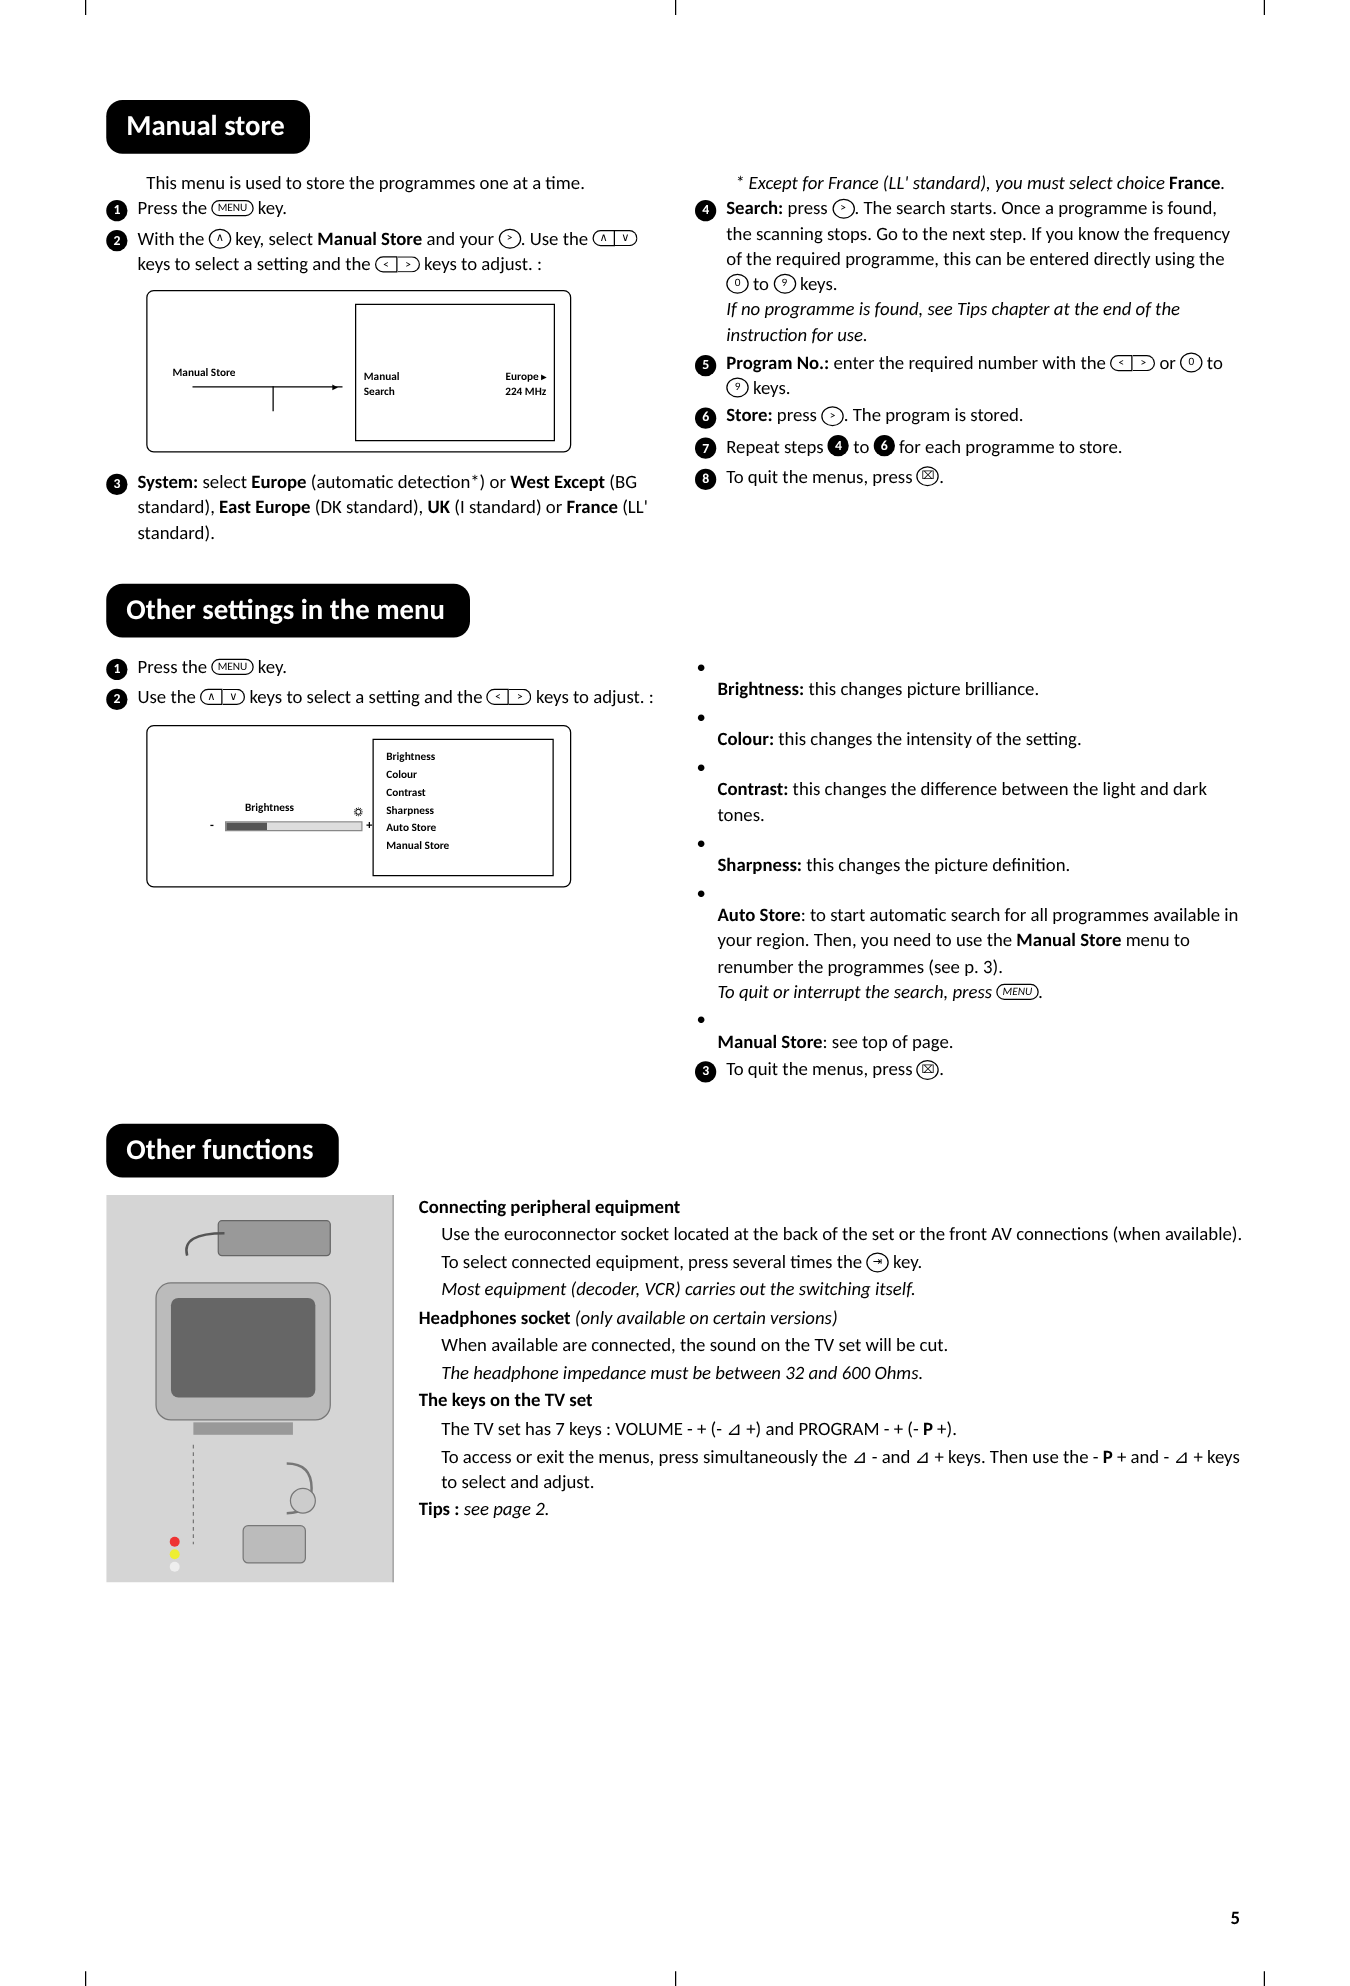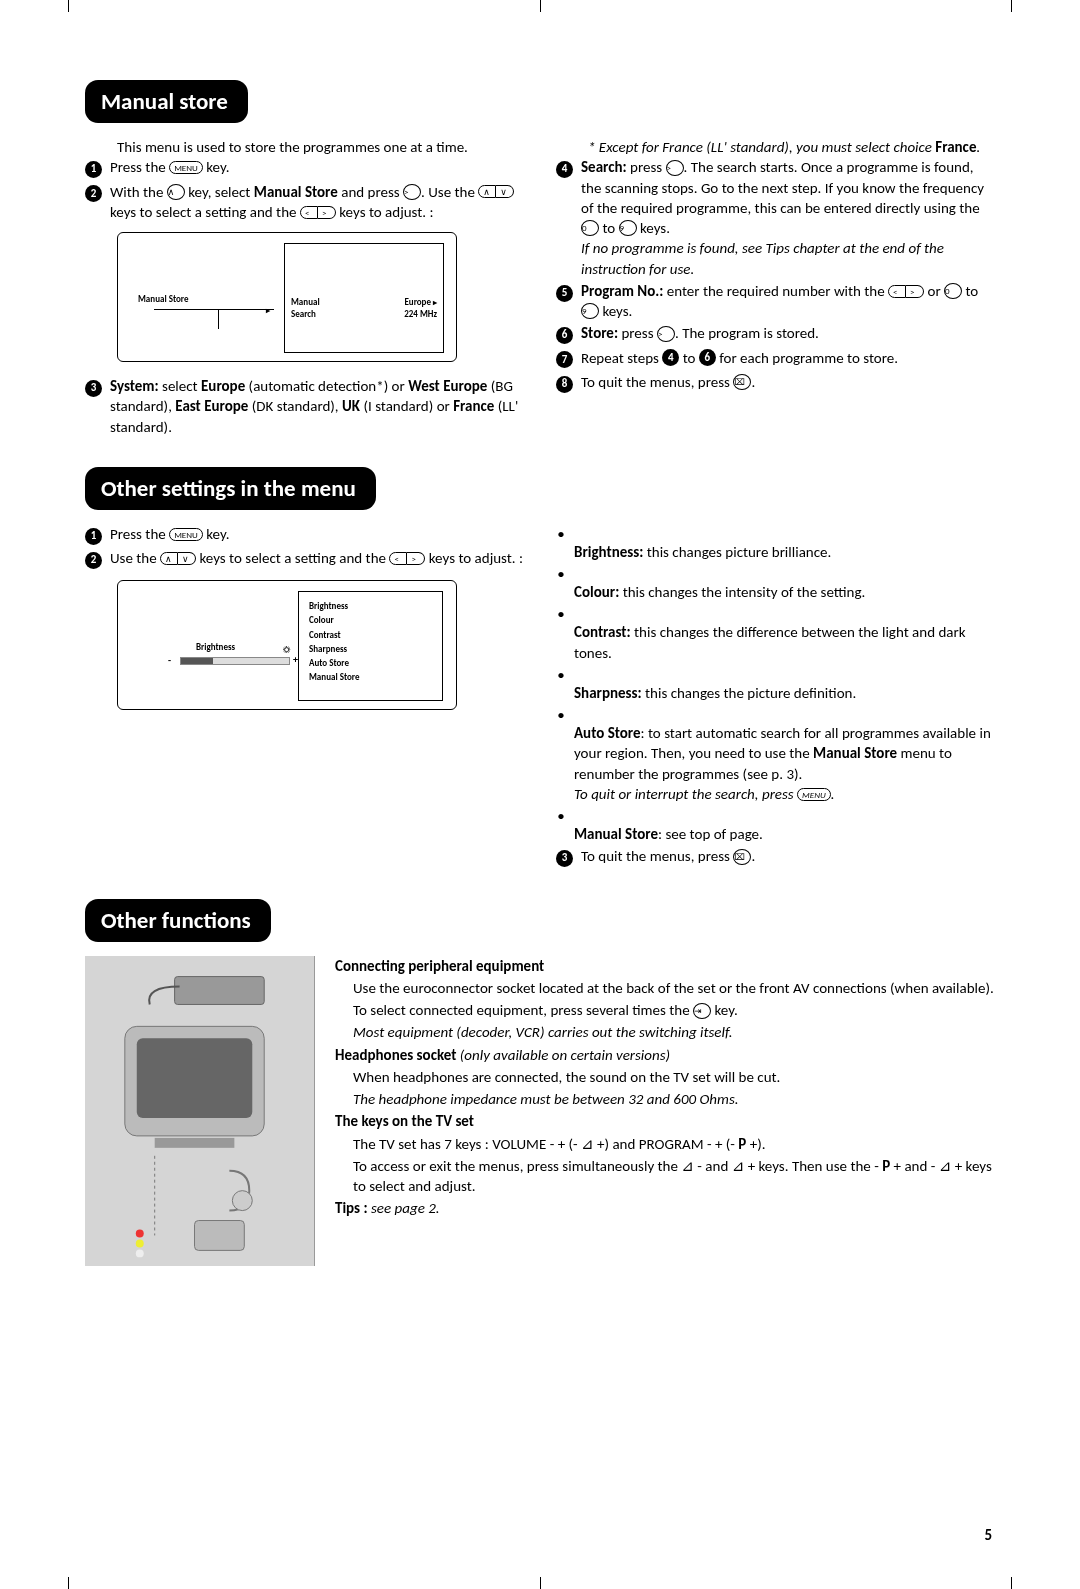--- a/index.html
+++ b/index.html
@@ -58,20 +58,21 @@
   .bullet-item > .txt { flex: 1; margin-top: 18px; }
   .key {
     display: inline-block;
     border: 1px solid #000;
     border-radius: 9px;
     font-size: 9px;
     padding: 1px 4px;
     vertical-align: middle;
     line-height: 1;
     min-width: 18px;
+    text-align: center;
     position: relative; top: -1px;
   }
   .key.round { border-radius: 50%; width: 16px; height: 16px; padding: 0; line-height: 14px; }
   .keypair { display: inline-flex; gap: 0; vertical-align: middle; }
   .keypair .key { border-radius: 9px 0 0 9px; }
   .keypair .key + .key { border-radius: 0 9px 9px 0; border-left: none; }
   em.note { font-style: italic; }
   b { font-weight: bold; }
 
   .screen {
@@ -167,21 +168,21 @@
     <div class="num-item">
       <span class="nb"><span class="num-bullet">1</span></span>
       <span class="txt">
         <span>Press the </span><span class="key">MENU</span><span> key.</span>
       </span>
     </div>
 
     <div class="num-item">
       <span class="nb"><span class="num-bullet">2</span></span>
       <span class="txt">
-        <span>With the </span><span class="key round">∧</span><span> key, select </span><b>Manual Store</b><span> and press </span><span class="key round">&gt;</span><span>. Use the </span><span class="keypair">
+        <span>With the </span><span class="key round">∧</span><span> key, select </span><b>Manual Store</b><span> and your </span><span class="key round">&gt;</span><span>. Use the </span><span class="keypair">
             <span class="key">∧</span>
             <span class="key">∨</span>
           </span><span> keys to select a setting and the </span><span class="keypair">
             <span class="key">&lt;</span>
             <span class="key">&gt;</span>
           </span><span> keys to adjust. :</span>
       </span>
     </div>
 
     <div class="screen screen1">
@@ -197,21 +198,21 @@
         <div class="row">
             <span>Search</span>
             <span>224 MHz</span>
           </div>
       </div>
     </div>
 
     <div class="num-item">
       <span class="nb"><span class="num-bullet">3</span></span>
       <span class="txt">
-        <b>System:</b><span> select </span><b>Europe</b><span> (automatic detection*) or </span><b>West Europe</b><span> (BG standard), </span><b>East Europe</b><span> (DK standard), </span><b>UK</b><span> (I standard) or </span><b>France</b><span> (LL' standard).</span>
+        <b>System:</b><span> select </span><b>Europe</b><span> (automatic detection*) or </span><b>West Except</b><span> (BG standard), </span><b>East Europe</b><span> (DK standard), </span><b>UK</b><span> (I standard) or </span><b>France</b><span> (LL' standard).</span>
       </span>
     </div>
   </div>
 
   <div class="col">
     <div class="indent">
       <em class="note">
         <span>* Except for France (LL' standard), you must select choice </span><b style="font-style:normal">France</b><span>.</span>
       </em>
     </div>
@@ -351,21 +352,21 @@
         <circle cx="55" cy="298" r="4" fill="#eee"></circle>
     </svg>
   </div>
   <div class="of-text">
     <p><b>Connecting peripheral equipment</b></p>
     <p class="sub">Use the euroconnector socket located at the back of the set or the front AV connections (when available).</p>
     <p class="sub"><span>To select connected equipment, press several times the </span><span class="key round">⇥</span><span> key.</span></p>
     <p class="sub"><em class="note">Most equipment (decoder, VCR) carries out the switching itself.</em></p>
 
     <p><b>Headphones socket</b><em class="note"> (only available on certain versions)</em></p>
-    <p class="sub">When headphones are connected, the sound on the TV set will be cut.</p>
+    <p class="sub">When available are connected, the sound on the TV set will be cut.</p>
     <p class="sub"><em class="note">The headphone impedance must be between 32 and 600 Ohms.</em></p>
 
     <p><b>The keys on the TV set</b></p>
     <p class="sub"><span>The TV set has 7 keys : VOLUME - + (- </span><span>⊿</span><span> +) and PROGRAM - + (- </span><b>P</b><span> +).</span></p>
     <p class="sub"><span>To access or exit the menus, press simultaneously the </span><span>⊿</span><span> - and </span><span>⊿</span><span> + keys. Then use the - </span><b>P</b><span> + and - </span><span>⊿</span><span> + keys to select and adjust.</span></p>
 
     <p><b>Tips :</b><em class="note"> see page 2.</em></p>
   </div>
 </div>
 

